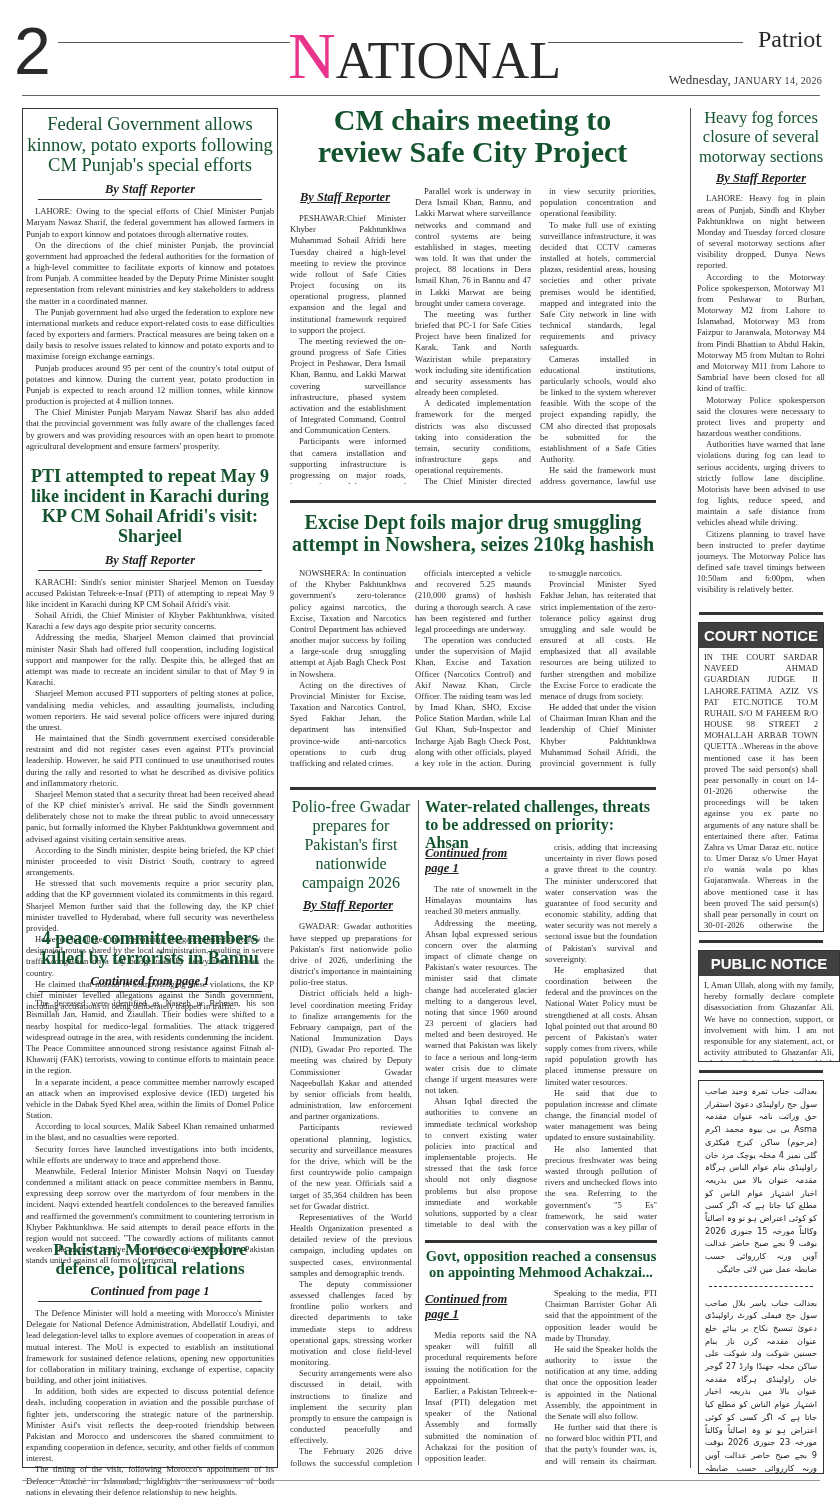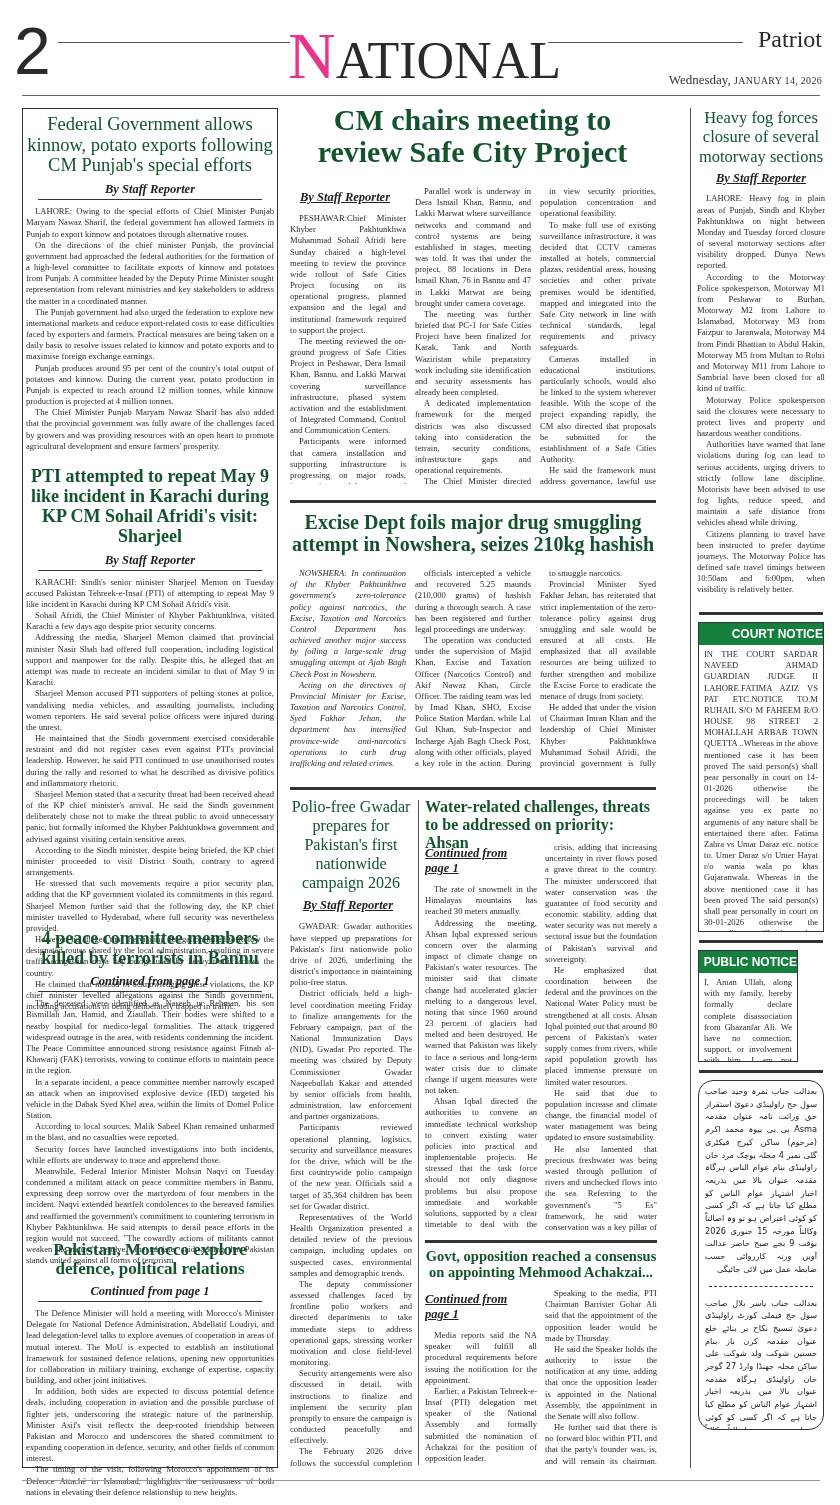--- a/index.html
+++ b/index.html
@@ -21,21 +21,21 @@
   .hl { font-family: "Liberation Serif", serif; text-align: center; color: #14532d; line-height: 1.12; }
   .hl.bold { font-weight: 700; }
   .byline { font-family: "Liberation Serif", serif; font-style: italic; font-weight: 700; text-align: center; font-size: 12.5px; color: #222; padding-bottom: 2px; border-bottom: 1.5px solid #333; margin: 6px 12px 6px 12px; }
   .byline.left { margin: 6px 6px 6px 0; }
   .byline.nob { border-bottom: none; text-decoration: underline; }
   .body { font-family: "Liberation Serif", serif; font-size: 8.6px; line-height: 1.3; text-align: justify; color: #2b2b2b; }
   .body p { text-indent: 9px; }
   .vrule { position: absolute; width: 1px; background: #555; }
   .hrule { position: absolute; height: 3px; background: #333; }
   .thin { height: 1px; background: #999; }
-  .notice-head { background: #15803d; color: #fff; font-family: "Liberation Sans", sans-serif; font-weight: 700; text-align: right; font-size: 12px; padding: 4px 0; }
+  .notice-head { background: #404040; color: #fff; font-family: "Liberation Sans", sans-serif; font-weight: 700; text-align: center; font-size: 15px; padding: 4px 0; }
   .notice-body { font-family: "Liberation Serif", serif; font-size: 8.6px; line-height: 1.3; text-align: justify; padding: 4px 5px; color: #2b2b2b; }
   .urdu { font-family: "DejaVu Sans", sans-serif; font-size: 8.2px; line-height: 1.55; direction: rtl; text-align: justify; padding: 4px 6px; color: #222; }
   .urdu-sep { border-top: 1px dashed #333; margin: 6px 10px; }
 </style>
 </head>
 <body>
 
 <div class="masthead">
   <div class="page-num">2</div>
   <div class="mast-line" style="left:58px;width:232px;"></div>
@@ -98,21 +98,21 @@
     <p>The timing of the visit, following Morocco's appointment of its Defence Attaché in Islamabad, highlights the seriousness of both nations in elevating their defence relationship to new heights.</p>
   </div>
 </div>
 
 <div class="col" style="left:290px;top:104px;width:365px;">
   <div class="hl bold" style="font-size:30px;line-height:1.08;">CM chairs meeting to review Safe City Project</div>
 </div>
 <div class="col" style="left:290px;top:184px;width:116px;height:300px;">
   <div class="byline left nob">By Staff Reporter</div>
   <div class="body">
-    <p>PESHAWAR:Chief Minister Khyber Pakhtunkhwa Muhammad Sohail Afridi here Sunday chaired a high-level meeting to review the province wide rollout of Safe Cities Project focusing on its operational progress, planned expansion and the legal and institutional framework required to support the project.</p>
+    <p>PESHAWAR:Chief Minister Khyber Pakhtunkhwa Muhammad Sohail Afridi here Tuesday chaired a high-level meeting to review the province wide rollout of Safe Cities Project focusing on its operational progress, planned expansion and the legal and institutional framework required to support the project.</p>
     <p>The meeting reviewed the on-ground progress of Safe Cities Project in Peshawar, Dera Ismail Khan, Bannu, and Lakki Marwat covering surveillance infrastructure, phased system activation and the establishment of Integrated Command, Control and Communication Centers.</p>
     <p>Participants were informed that camera installation and supporting infrastructure is progressing on major roads, intersections and key entry and exit points in the provincial capital. Officials told the meeting that Peshawar Safe City project is scheduled to get completed by 31 January 2026.</p>
   </div>
 </div>
 <div class="col" style="left:415px;top:186px;width:116px;height:300px;">
   <div class="body">
     <p>Parallel work is underway in Dera Ismail Khan, Bannu, and Lakki Marwat where surveillance networks and command and control systems are being established in stages, meeting was told. It was that under the project, 88 locations in Dera Ismail Khan, 76 in Bannu and 47 in Lakki Marwat are being brought under camera coverage.</p>
     <p>The meeting was further briefed that PC-1 for Safe Cities Project have been finalized for Karak, Tank and North Waziristan while preparatory work including site identification and security assessments has already been completed.</p>
     <p>A dedicated implementation framework for the merged districts was also discussed taking into consideration the terrain, security conditions, infrastructure gaps and operational requirements.</p>
     <p>The Chief Minister directed that following the completion of ongoing projects, Safe Cities network should be expanded to the remaining divisional headquarters in a phased manner keeping</p>
@@ -124,21 +124,21 @@
     <p>To make full use of existing surveillance infrastructure, it was decided that CCTV cameras installed at hotels, commercial plazas, residential areas, housing societies and other private premises would be identified, mapped and integrated into the Safe City network in line with technical standards, legal requirements and privacy safeguards.</p>
     <p>Cameras installed in educational institutions, particularly schools, would also be linked to the system wherever feasible. With the scope of the project expanding rapidly, the CM also directed that proposals be submitted for the establishment of a Safe Cities Authority.</p>
     <p>He said the framework must address governance, lawful use of surveillance data, admissibility of digital evidence in investigations and court proceedings, data protection, citizens' privacy, inter-agency access and recruitment and training of technical personnel.</p>
   </div>
 </div>
 <div class="hrule" style="left:290px;top:500px;width:366px;"></div>
 
 <div class="col" style="left:290px;top:512px;width:366px;">
   <div class="hl bold" style="font-size:20px;line-height:1.08;">Excise Dept foils major drug smuggling attempt in Nowshera, seizes 210kg hashish</div>
 </div>
-<div class="col" style="left:290px;top:568px;width:116px;height:200px;font-style:italic;">
+<div class="col" style="left:290px;top:568px;width:116px;height:200px;">
   <div class="body">
     <p>NOWSHERA: In continuation of the Khyber Pakhtunkhwa government's zero-tolerance policy against narcotics, the Excise, Taxation and Narcotics Control Department has achieved another major success by foiling a large-scale drug smuggling attempt at Ajab Bagh Check Post in Nowshera.</p>
     <p>Acting on the directives of Provincial Minister for Excise, Taxation and Narcotics Control, Syed Fakhar Jehan, the department has intensified province-wide anti-narcotics operations to curb drug trafficking and related crimes.</p>
 
   </div>
 </div>
 <div class="col" style="left:415px;top:568px;width:116px;height:200px;">
   <div class="body">
     <p>officials intercepted a vehicle and recovered 5.25 maunds (210,000 grams) of hashish during a thorough search. A case has been registered and further legal proceedings are underway.</p>
     <p>The operation was conducted under the supervision of Majid Khan, Excise and Taxation Officer (Narcotics Control) and Akif Nawaz Khan, Circle Officer. The raiding team was led by Imad Khan, SHO, Excise Police Station Mardan, while Lal Gul Khan, Sub-Inspector and Incharge Ajab Bagh Check Post, along with other officials, played a key role in the action. During the search of vehicle bearing registration number LES-8670, a huge quantity of hashish was recovered, thwarting an attempt</p>
@@ -224,27 +224,27 @@
 </div>
 
 <div class="hrule" style="left:699px;top:612px;width:124px;"></div>
 <div class="box" style="left:698px;top:622px;width:126px;height:310px;overflow:hidden;">
   <div class="notice-head">COURT NOTICE</div>
   <div class="notice-body">IN THE COURT SARDAR NAVEED AHMAD GUARDIAN JUDGE II LAHORE.FATIMA AZIZ VS PAT ETC.NOTICE TO.M RUHAIL S/O M FAHEEM R/O HOUSE 98 STREET 2 MOHALLAH ARBAB TOWN QUETTA ..Whereas in the above mentioned case it has been proved The said person(s) shall pear personally in court on 14-01-2026 otherwise the proceedings will be taken againse you ex parte no arguments of any nature shall be entertained there after. Fatima Zahra vs Umar Daraz etc. notice to. Umer Daraz s/o Umer Hayat r/o wania wala po khas Gujaranwala. Whereas in the above mentioned case it has been proved The said person(s) shall pear personally in court on 30-01-2026 otherwise the proceedings will be taken againse you ex parte no arguments of any nature shall be entertained there after.</div>
 
 </div>
 
 <div class="hrule" style="left:699px;top:940px;width:124px;"></div>
-<div class="box" style="left:698px;top:950px;width:100px;height:112px;overflow:hidden;">
+<div class="box" style="left:698px;top:950px;width:142px;height:112px;overflow:hidden;">
   <div class="notice-head">PUBLIC NOTICE</div>
   <div class="notice-body">I, Aman Ullah, along with my family, hereby formally declare complete disassociation from Ghazanfar Ali. We have no connection, support, or involvement with him. I am not responsible for any statement, act, or activity attributed to Ghazanfar Ali, whether religious, illegal, unethical, or of any other nature.</div>
 
 </div>
 
 <div class="hrule" style="left:699px;top:1070px;width:124px;"></div>
-<div class="box" style="left:698px;top:1080px;width:126px;height:350px;overflow:hidden;border-radius:15px;">
+<div class="box" style="left:698px;top:1080px;width:126px;height:394px;overflow:hidden;">
   <div class="urdu">بعدالت جناب ثمرہ وحید صاحب سول جج راولپنڈی دعویٰ استقرار حق وراثت نامہ عنوان مقدمہ Asma بی بی بیوہ محمد اکرم (مرحوم) ساکن کیرج فیکٹری گلی نمبر 4 محلہ یوچک مرد خان راولپنڈی بنام عوام الناس ہرگاہ مقدمہ عنوان بالا میں بذریعہ اخبار اشتہار عوام الناس کو مطلع کیا جاتا ہے کہ اگر کسی کو کوئی اعتراض ہو تو وہ اصالتاً وکالتاً مورخہ 15 جنوری 2026 بوقت 9 بجے صبح حاضر عدالت آویں ورنہ کارروائی حسب ضابطہ عمل میں لائی جائیگی</div>
   <div class="urdu-sep"></div>
   <div class="urdu">بعدالت جناب یاسر بلال صاحب سول جج فیملی کورٹ راولپنڈی دعویٰ تنسیخ نکاح بر بنائے خلع عنوان مقدمہ کرن ناز بنام حسنین شوکت ولد شوکت علی ساکن محلہ جھنڈا وارڈ 27 گوجر خان راولپنڈی ہرگاہ مقدمہ عنوان بالا میں بذریعہ اخبار اشتہار عوام الناس کو مطلع کیا جاتا ہے کہ اگر کسی کو کوئی اعتراض ہو تو وہ اصالتاً وکالتاً مورخہ 23 جنوری 2026 بوقت 9 بجے صبح حاضر عدالت آویں ورنہ کارروائی حسب ضابطہ عمل میں لائی جائیگی</div>
 
 </div>
 
 <div class="thin" style="position:absolute;left:22px;top:1480px;width:798px;"></div>
 
 </body></html>

